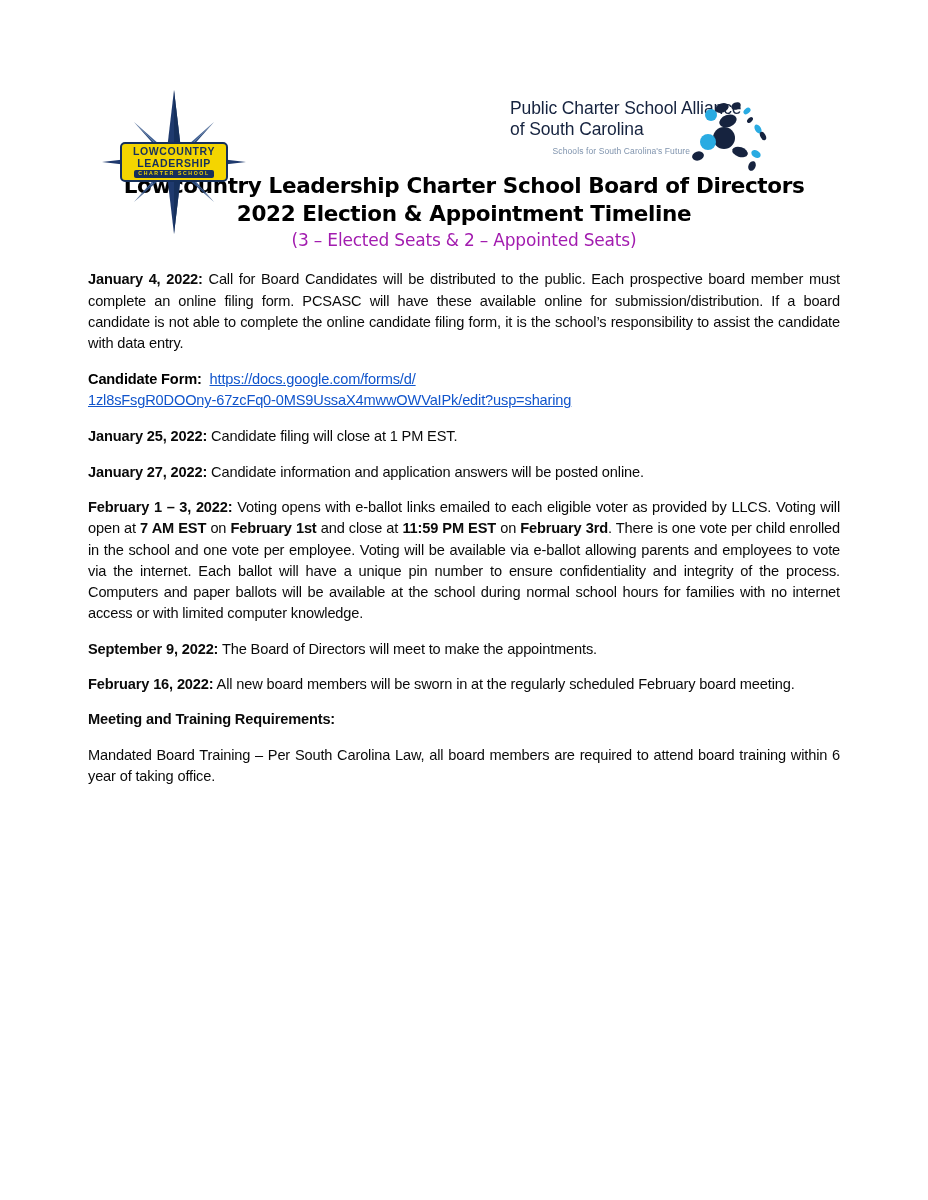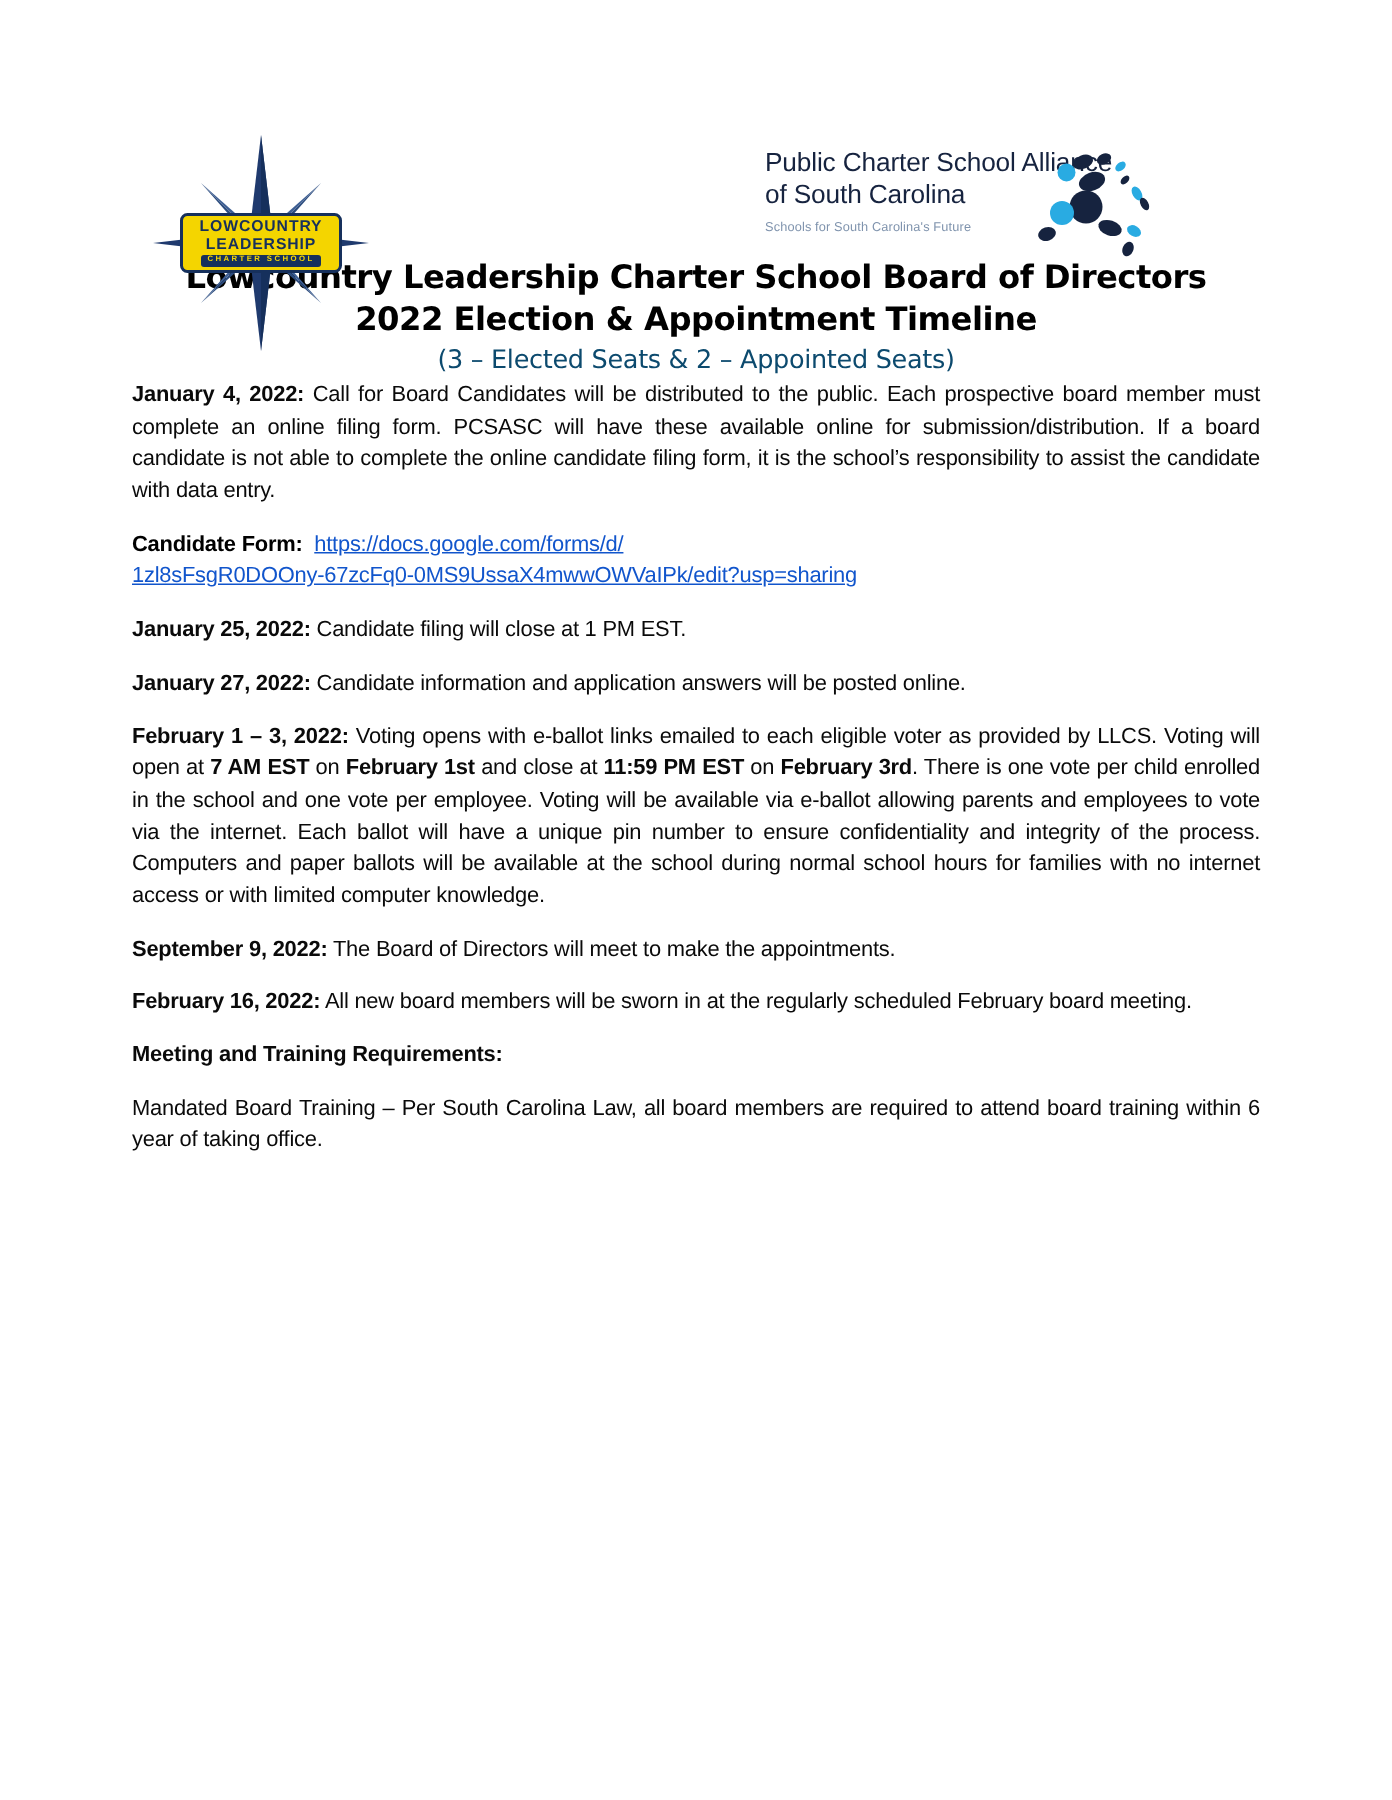--- a/index.html
+++ b/index.html
@@ -97,20 +97,21 @@
     letter-spacing: -0.1px;
     line-height: 1.22;
     white-space: nowrap;
   }
   .pcsa-tag {
     margin-top: 5px;
     font-size: 8.5px;
     color: #7f93ad;
     letter-spacing: 0.1px;
     white-space: nowrap;
+    text-align: right;
   }
   .pcsa-dots {
     position: absolute;
     right: 0;
     top: 0;
     width: 86px;
     height: 78px;
   }
 
   
@@ -123,27 +124,27 @@
     font-weight: bold;
     font-size: 21.5px;
     letter-spacing: -0.35px;
     line-height: 1.30;
     color: #000;
   }
   .title-3 {
     font-family: "DejaVu Sans", sans-serif;
     font-size: 17px;
     line-height: 1.5;
-    color: #0c4a6e;
+    color: #a21caf;
     letter-spacing: -0.2px;
   }
 
   
   .body {
-    margin-top: 0;
+    margin-top: 16px;
   }
   p.para {
     margin: 0 0 14px 0;
     font-family: "Liberation Sans", sans-serif;
     font-size: 14.6px;
     line-height: 1.46;
     text-align: justify;
     color: #0a0a0a;
     letter-spacing: -0.15px;
   }

